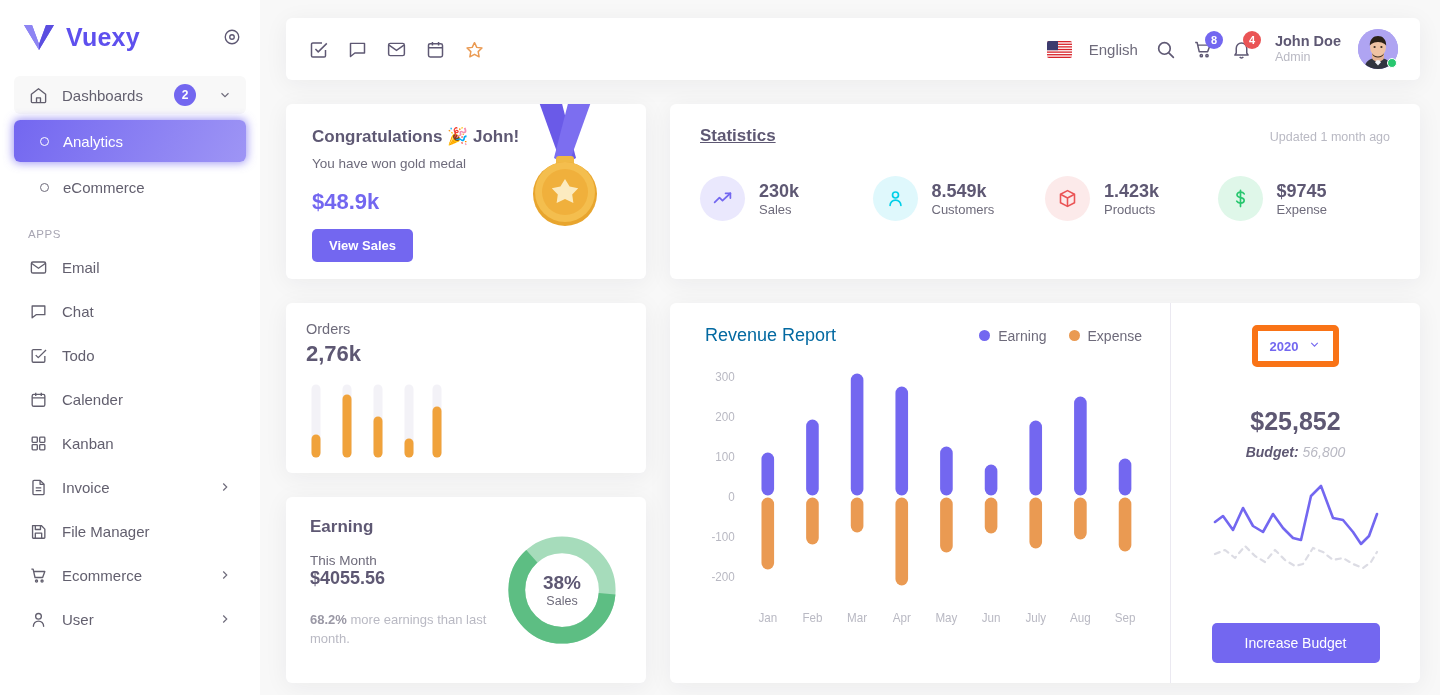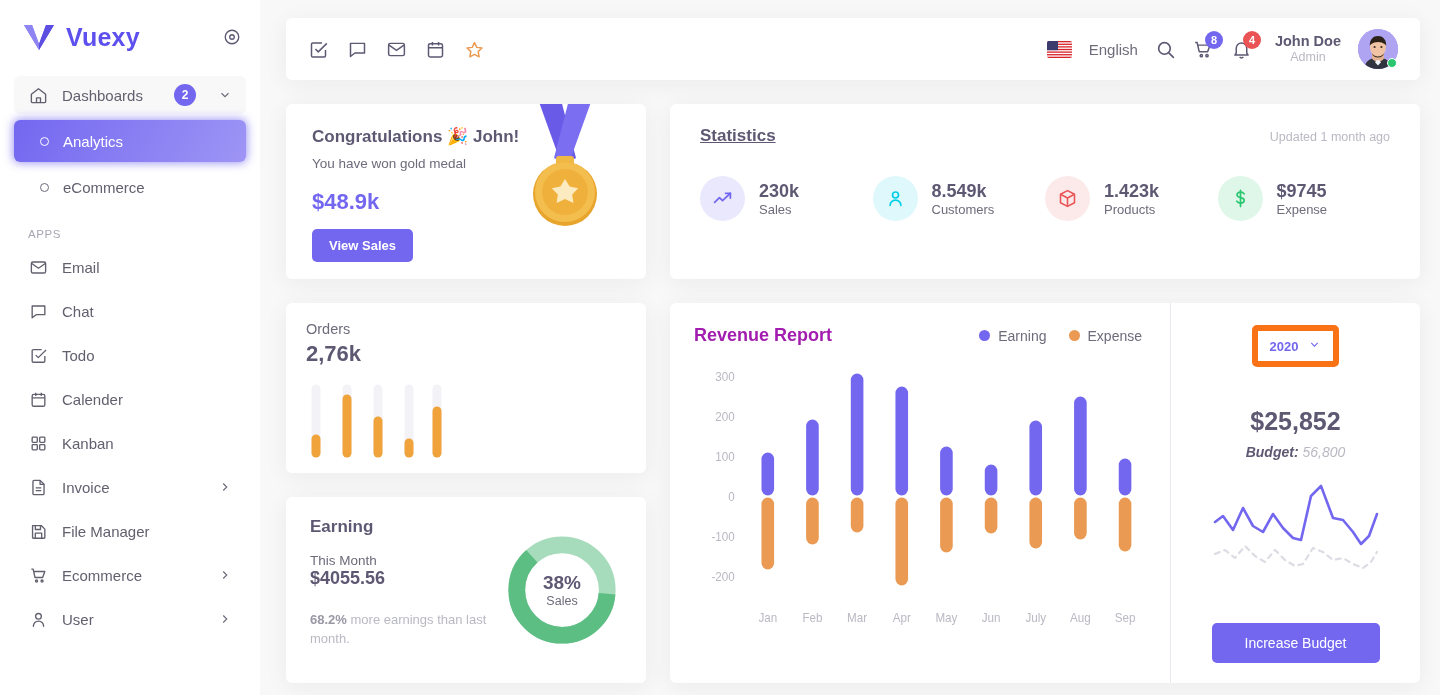--- a/index.html
+++ b/index.html
@@ -89,21 +89,21 @@
   .lang { font-size: 15px; color: #6E6B7B; }
   .ic-btn { width: 21px; height: 21px; color: #5E5873; position: relative; cursor: pointer; display:flex; }
   .ic-badge {
     position: absolute; top: -8px; right: -9px;
     min-width: 18px; height: 18px; border-radius: 9px;
     font-size: 11px; font-weight: bold; color: #fff;
     display: flex; align-items: center; justify-content: center;
   }
   .ic-badge.blue { background: #7367F0; }
   .ic-badge.red  { background: #EA5455; }
-  .user-meta { text-align: center; line-height: 1.25; margin-left: 6px; }
+  .user-meta { text-align: left; line-height: 1.25; margin-left: 6px; }
   .user-name { font-size: 14.5px; font-weight: bold; color: #5E5873; }
   .user-role { font-size: 12.5px; color: #B9B9C3; }
   .avatar {
     width: 40px; height: 40px; border-radius: 50%;
     background: linear-gradient(160deg,#b6aef7,#8d7fe8);
     position: relative; overflow: visible; flex: 0 0 40px;
   }
   .avatar .face { position:absolute; inset:0; border-radius:50%; overflow:hidden; }
   .avatar .status {
     position: absolute; bottom: 1px; right: 1px;
@@ -164,21 +164,21 @@
   .earn-note b { color: #9A98A5; }
   .earn-r { width: 120px; display: flex; align-items: center; justify-content: center; position: relative; }
   .donut-label { position: absolute; text-align: center; top: 50%; transform: translateY(-50%); width:100%; }
   .donut-pct { font-size: 19px; font-weight: bold; color: #5E5873; }
   .donut-sub { font-size: 12.5px; color: #6E6B7B; }
 
   
   .revenue { display: flex; height: 380px; }
   .rev-left { flex: 1; padding: 22px 10px 14px 24px; min-width: 0; }
   .rev-head { display: flex; align-items: center; padding-right: 18px; }
-  .rev-head h3 { font-size: 18px; color: #a21caf; font-weight: bold; }
+  .rev-head h3 { font-size: 18px; color: #0369a1; font-weight: normal; margin-left: 11px; }
   .legend { margin-left: auto; display: flex; gap: 22px; align-items: center; }
   .legend-item { display: flex; align-items: center; gap: 8px; font-size: 14px; color: #6E6B7B; }
   .legend-dot { width: 11px; height: 11px; border-radius: 50%; }
   .rev-right {
     width: 250px; flex: 0 0 250px; border-left: 1px solid #EBE9F1;
     padding: 22px 20px 20px; display: flex; flex-direction: column; align-items: center;
   }
   .year-select {
     border: 6px solid #f97316; border-radius: 5px;
     color: #7367F0; font-size: 13px; font-weight: bold;

